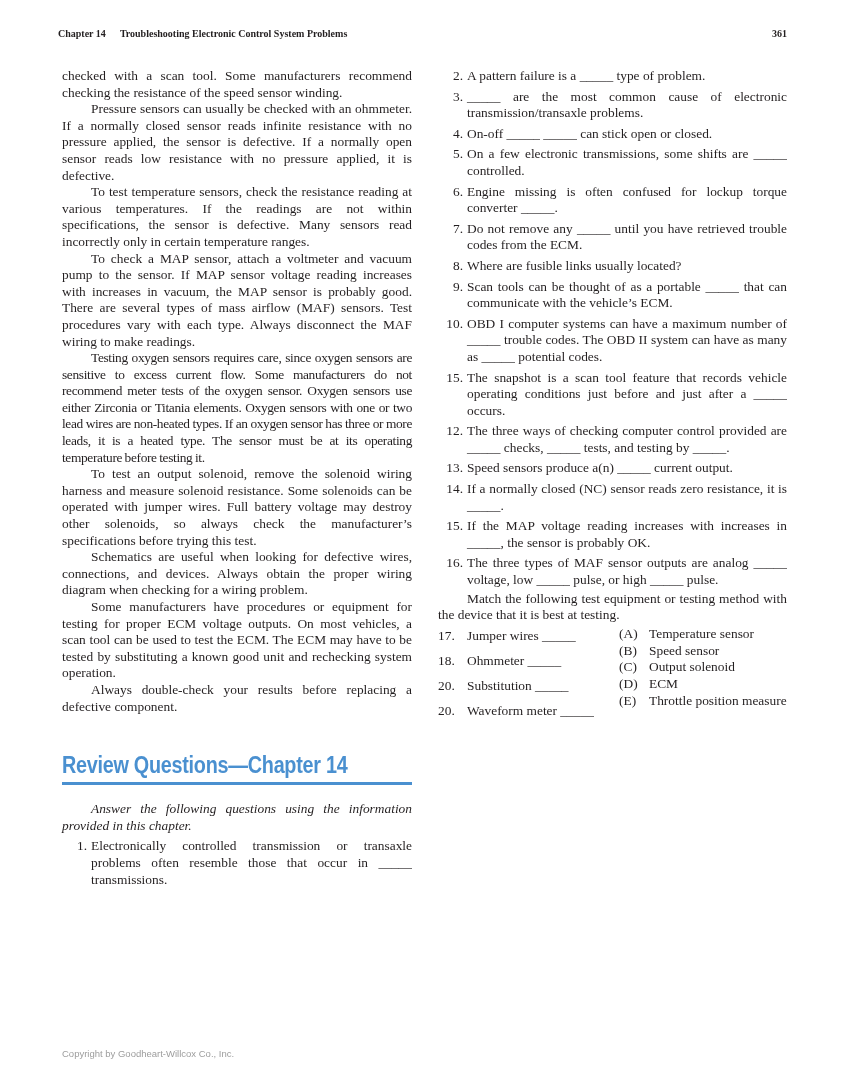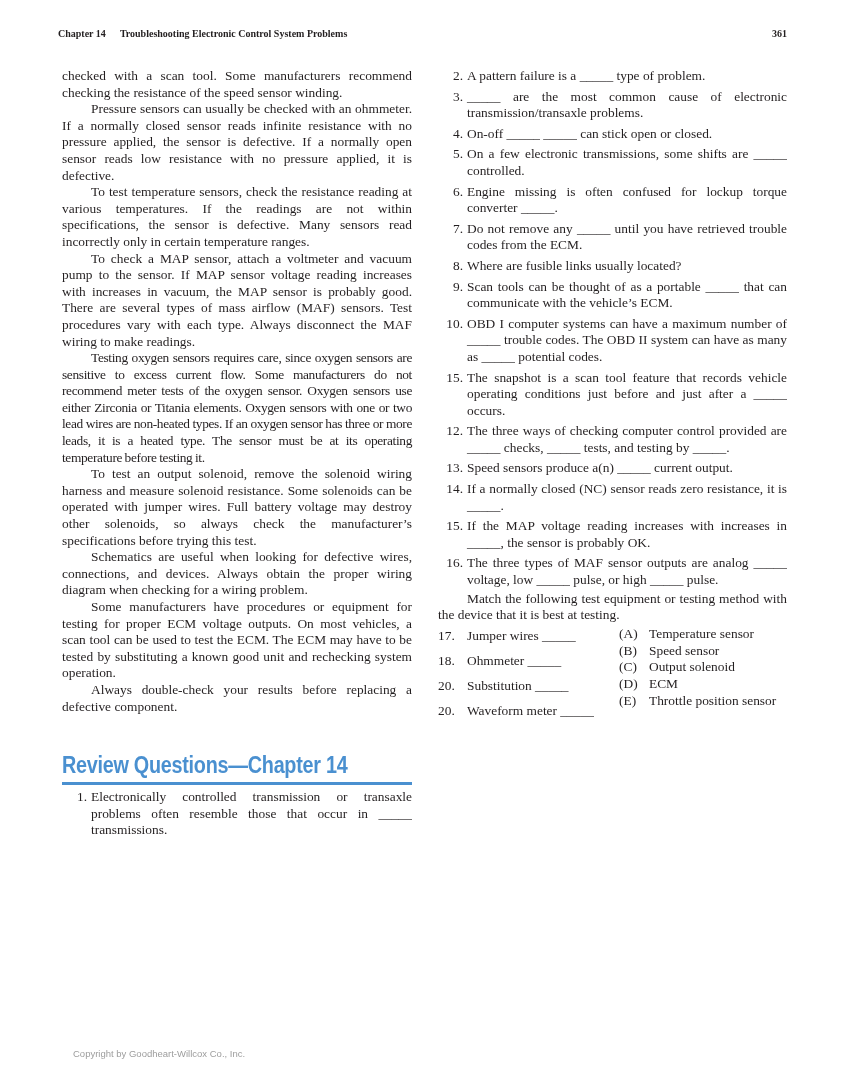--- a/index.html
+++ b/index.html
@@ -35,21 +35,21 @@
   .match-intro { text-indent: 29px; margin: 2px 0 0 0; text-align: justify; }
 
   .matching { position: relative; margin-top: 4px; height: 100px; }
   .m-items { position: absolute; left: 0; top: 0; width: 170px; }
   .m-item { position: relative; padding-left: 29px; height: 25px; line-height: 16.6px; }
   .m-item .n { position: absolute; left: 0; width: 25px; text-align: left; }
   .m-opts { position: absolute; left: 181px; top: -2px; }
   .m-opt { height: 16.8px; line-height: 16.8px; white-space: nowrap; }
   .m-opt .letter { display: inline-block; width: 30px; }
 
-  .footer { position: absolute; left: 73px; top: 1048px; font-family: "Liberation Sans", "DejaVu Sans", sans-serif;
+  .footer { position: absolute; left: 62px; top: 1048px; font-family: "Liberation Sans", "DejaVu Sans", sans-serif;
             font-size: 9.5px; color: #9d9d9d; }
 </style>
 </head>
 <body>
 
 <div class="header">
   <span class="chap">
     <span class="num">Chapter 14</span><span>Troubleshooting Electronic Control System Problems</span>
   </span>
   <span class="pnum">361</span>
@@ -61,20 +61,21 @@
   <p class="body indent">To test temperature sensors, check the resistance reading at various temperatures. If the readings are not within specifications, the sensor is defective. Many sensors read incorrectly only in certain temperature ranges.</p>
   <p class="body indent">To check a MAP sensor, attach a voltmeter and vacuum pump to the sensor. If MAP sensor voltage reading increases with increases in vacuum, the MAP sensor is probably good. There are several types of mass airflow (MAF) sensors. Test procedures vary with each type. Always disconnect the MAF wiring to make readings.</p>
   <p class="body indent tight">Testing oxygen sensors requires care, since oxygen sensors are sensitive to excess current flow. Some manufacturers do not recommend meter tests of the oxygen sensor. Oxygen sensors use either Zirconia or Titania elements. Oxygen sensors with one or two lead wires are non-heated types. If an oxygen sensor has three or more leads, it is a heated type. The sensor must be at its operating temperature before testing it.</p>
   <p class="body indent">To test an output solenoid, remove the solenoid wiring harness and measure solenoid resistance. Some solenoids can be operated with jumper wires. Full battery voltage may destroy other solenoids, so always check the manufacturer’s specifications before trying this test.</p>
   <p class="body indent">Schematics are useful when looking for defective wires, connections, and devices. Always obtain the proper wiring diagram when checking for a wiring problem.</p>
   <p class="body indent">Some manufacturers have procedures or equipment for testing for proper ECM voltage outputs. On most vehicles, a scan tool can be used to test the ECM. The ECM may have to be tested by substituting a known good unit and rechecking system operation.</p>
   <p class="body indent">Always double-check your results before replacing a defective component.</p>
 
   <div class="rq-title">Review Questions—Chapter 14</div>
   <div class="rq-rule"></div>
+  <p class="rq-intro">Answer the following questions using the information provided in this chapter.</p>
 
   <div class="q">
     <span class="n">1.</span>
     <span>Electronically controlled transmission or transaxle problems often resemble those that occur in _____ transmissions.</span>
   </div>
 </div>
 
 <div class="col right">
   <div class="q first">
     <span class="n">2.</span>
@@ -165,19 +166,19 @@
       <div class="m-opt">
         <span class="letter">(B)</span><span>Speed sensor</span>
       </div>
       <div class="m-opt">
         <span class="letter">(C)</span><span>Output solenoid</span>
       </div>
       <div class="m-opt">
         <span class="letter">(D)</span><span>ECM</span>
       </div>
       <div class="m-opt">
-        <span class="letter">(E)</span><span>Throttle position sensor</span>
+        <span class="letter">(E)</span><span>Throttle position measure</span>
       </div>
     </div>
   </div>
 </div>
 
 <div class="footer">Copyright by Goodheart-Willcox Co., Inc.</div>
 
 </body></html>

